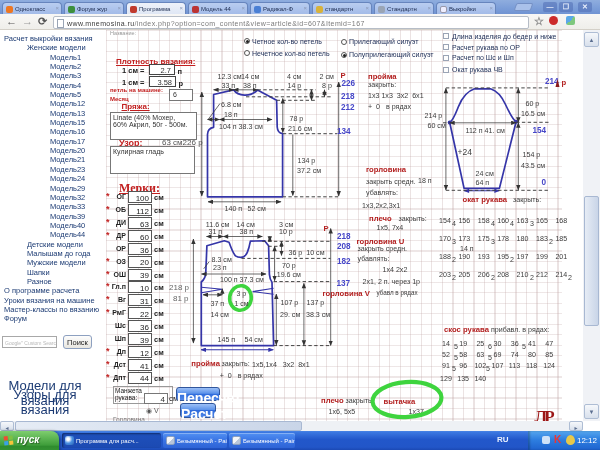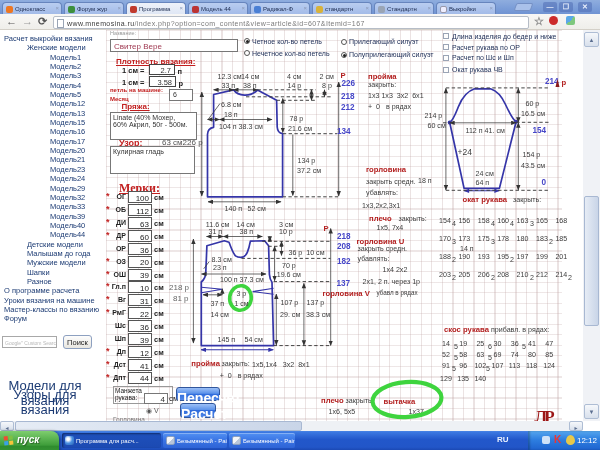--- a/index.html
+++ b/index.html
@@ -167,21 +167,20 @@
       <div class="lv0">Уроки вязания на машине</div>
       <div class="lv0">Мастер-классы по вязанию</div>
       <div class="lv0">Форум</div>
     </div>
     <div id="gsearch">Google″ Custom Search</div>
     <div id="poisk">Поиск</div>
     <div class="cat" style="top:348px;">Модели для вязания</div>
     <div class="cat" style="top:357px;">Узоры для вязания</div>
 
     <div class="lbl" style="left:110px;top:0px;font-size:5.5px;color:#999;">Название:</div>
-    <div class="inp" style="left:110px;top:9px;width:128px;height:13px;color:#a03a52;padding:2px 0 0 3px;">Свитер Вере</div>
     <div class="lbl redu" style="left:116px;top:26.5px;font-size:8px;">Плотность вязания:</div>
     <div class="lbl" style="left:122px;top:35.5px;font-weight:bold;font-size:7.5px;">1 см =</div>
     <div class="inp" style="left:148.5px;top:34px;width:26.5px;height:10.5px;text-align:right;padding:1px 3px 0 0;border-width:1.5px;border-color:#444;font-size:7.5px;">2.7</div>
     <div class="lbl" style="left:177.5px;top:36.5px;font-weight:bold;font-size:7.5px;">п</div>
     <div class="lbl" style="left:122px;top:47.5px;font-weight:bold;font-size:7.5px;">1 см =</div>
     <div class="inp" style="left:148.5px;top:46px;width:27.5px;height:10.5px;text-align:right;padding:1px 3px 0 0;border-width:1.5px;border-color:#444;font-size:7.5px;">3.58</div>
     <div class="lbl" style="left:178.5px;top:48.5px;font-weight:bold;font-size:7.5px;">р</div>
     <div class="lbl red" style="left:110px;top:57.3px;font-size:6px;">петль на машине:</div>
     <div class="lbl red" style="left:110px;top:66.3px;font-size:6px;">Месяц</div>
     <div class="inp" style="left:169px;top:59px;width:24px;height:12px;padding:1px 0 0 3px;font-size:7px;">6</div>

